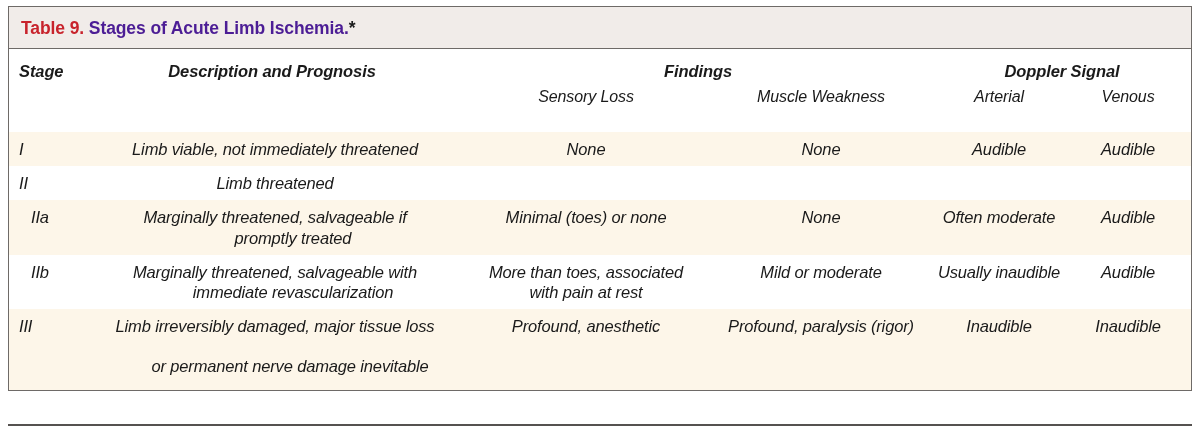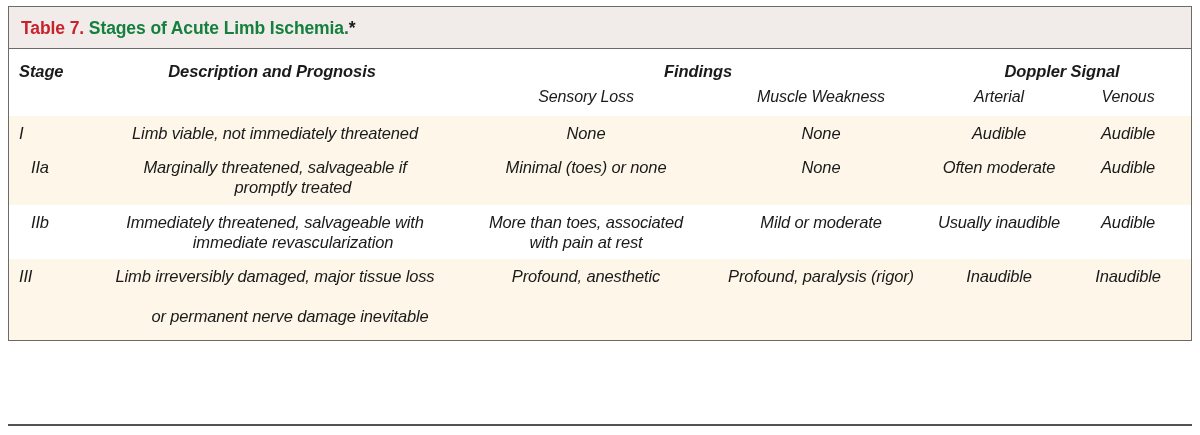--- a/index.html
+++ b/index.html
@@ -41,21 +41,21 @@
     box-sizing: border-box;
     font-size: 17.5px;
     line-height: 1.15;
     letter-spacing: -0.1px;
   }
   .title-label {
     color: #c8232c;
     font-weight: bold;
   }
   .title-text {
-    color: #15803d;
+    color: #4c1d95;
     font-weight: bold;
   }
   .title-star {
     font-weight: bold;
   }
 
   
   table.data {
     border-collapse: collapse;
     width: 100%;
@@ -87,21 +87,21 @@
     text-align: left;
     padding-left: 10px !important;
   }
   .hdr-center { text-align: center; }
 
   .hdr-sub-row th {
     font-weight: normal;
     font-size: 16px;
     text-align: center;
     padding-top: 4px;
-    padding-bottom: 10px;
+    padding-bottom: 26px;
     letter-spacing: -0.1px;
   }
 
   
   tbody tr.shaded { background: #fdf6e9; }
   tbody tr.plain  { background: #ffffff; }
 
   tbody td {
     font-size: 16.5px;
     line-height: 1.22;
@@ -166,21 +166,21 @@
   }
 </style>
 </head>
 <body>
 
 <div class="table-wrap">
 
   <div class="framed">
 
     <div class="title-band">
-      <span class="title-label">Table 7.</span><span>&nbsp;</span><span class="title-text">Stages of Acute Limb Ischemia.</span><span class="title-star">*</span>
+      <span class="title-label">Table 9.</span><span>&nbsp;</span><span class="title-text">Stages of Acute Limb Ischemia.</span><span class="title-star">*</span>
     </div>
 
     <table class="data">
       <colgroup>
         <col class="c-stage">
         <col class="c-desc">
         <col class="c-sensory">
         <col class="c-muscle">
         <col class="c-arterial">
         <col class="c-venous">
@@ -211,39 +211,49 @@
             <span class="hang">Limb viable, not immediately threatened</span>
           </td>
           <td class="center">
             <span class="hang2">None</span>
           </td>
           <td class="center">None</td>
           <td class="center">Audible</td>
           <td class="center">Audible</td>
         </tr>
 
+        <tr class="plain">
+          <td class="stage">II</td>
+          <td class="desc">
+            <span class="hang">Limb threatened</span>
+          </td>
+          <td class="center"></td>
+          <td class="center"></td>
+          <td class="center"></td>
+          <td class="center"></td>
+        </tr>
 
         <tr class="shaded">
           <td class="stage indent">IIa</td>
           <td class="desc">
             <span class="hang">Marginally threatened, salvageable if</span>
             <span class="hang" style="padding-left:36px;text-indent:0;">promptly treated</span>
           </td>
           <td class="center">
             <span class="hang2">Minimal (toes) or none</span>
           </td>
           <td class="center">None</td>
           <td class="center">Often moderate</td>
           <td class="center">Audible</td>
         </tr>
 
         <tr class="plain">
           <td class="stage indent">IIb</td>
           <td class="desc">
-            <span class="hang">Immediately threatened, salvageable with</span>
+            <span class="hang">Marginally threatened, salvageable with</span>
             <span class="hang" style="padding-left:36px;text-indent:0;">immediate revascularization</span>
           </td>
           <td class="center">
             <span class="hang2">More than toes, associated</span>
             <span class="hang2">with pain at rest</span>
           </td>
           <td class="center">Mild or moderate</td>
           <td class="center">Usually inaudible</td>
           <td class="center">Audible</td>
         </tr>

